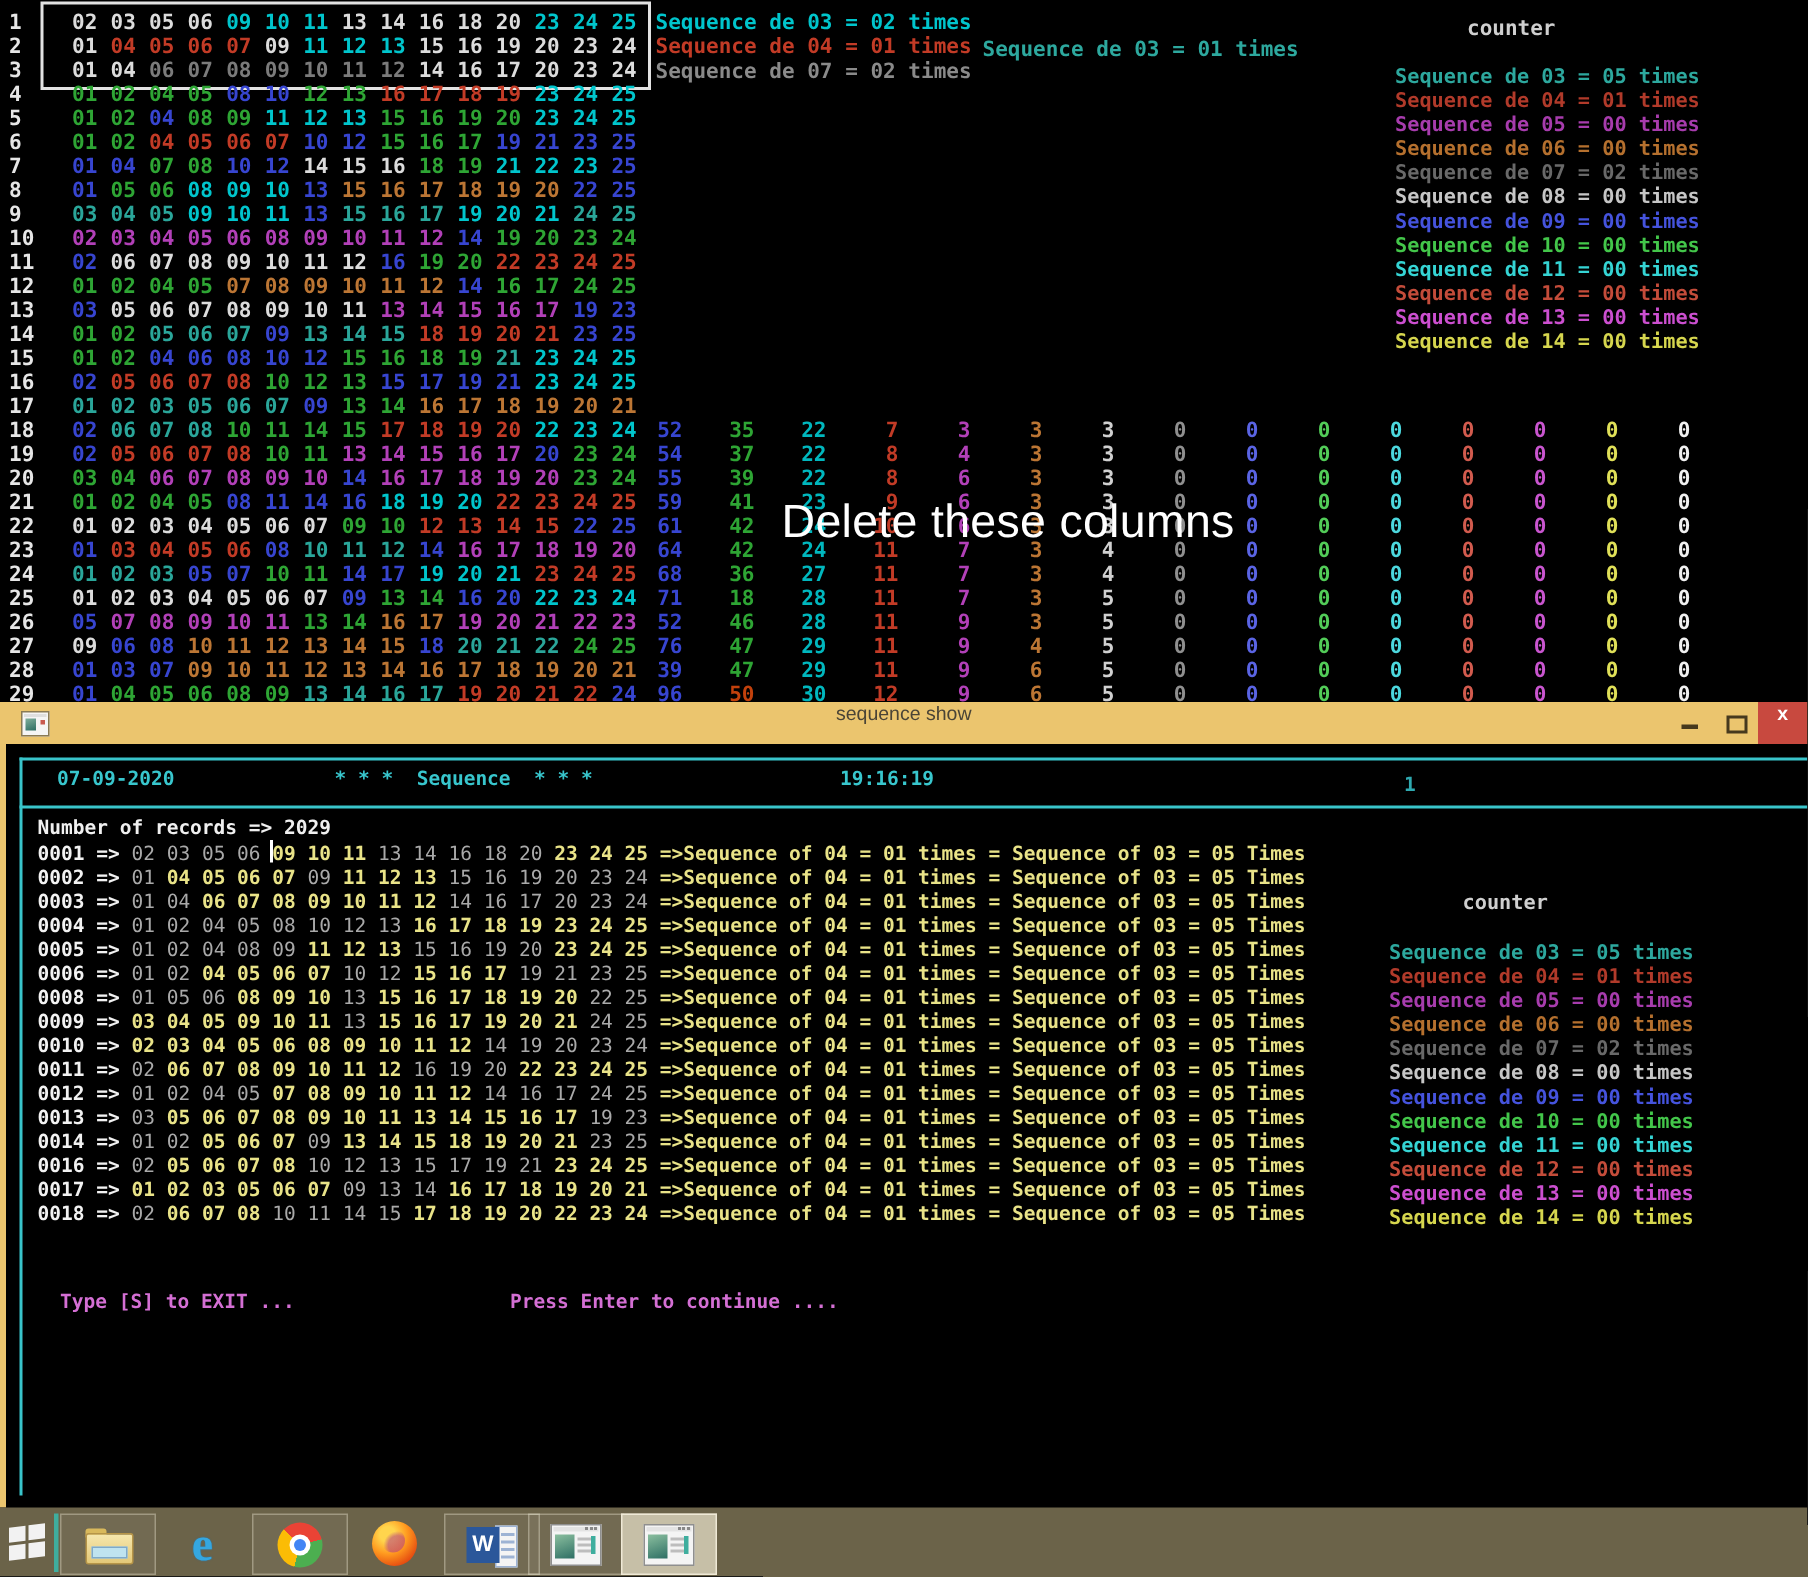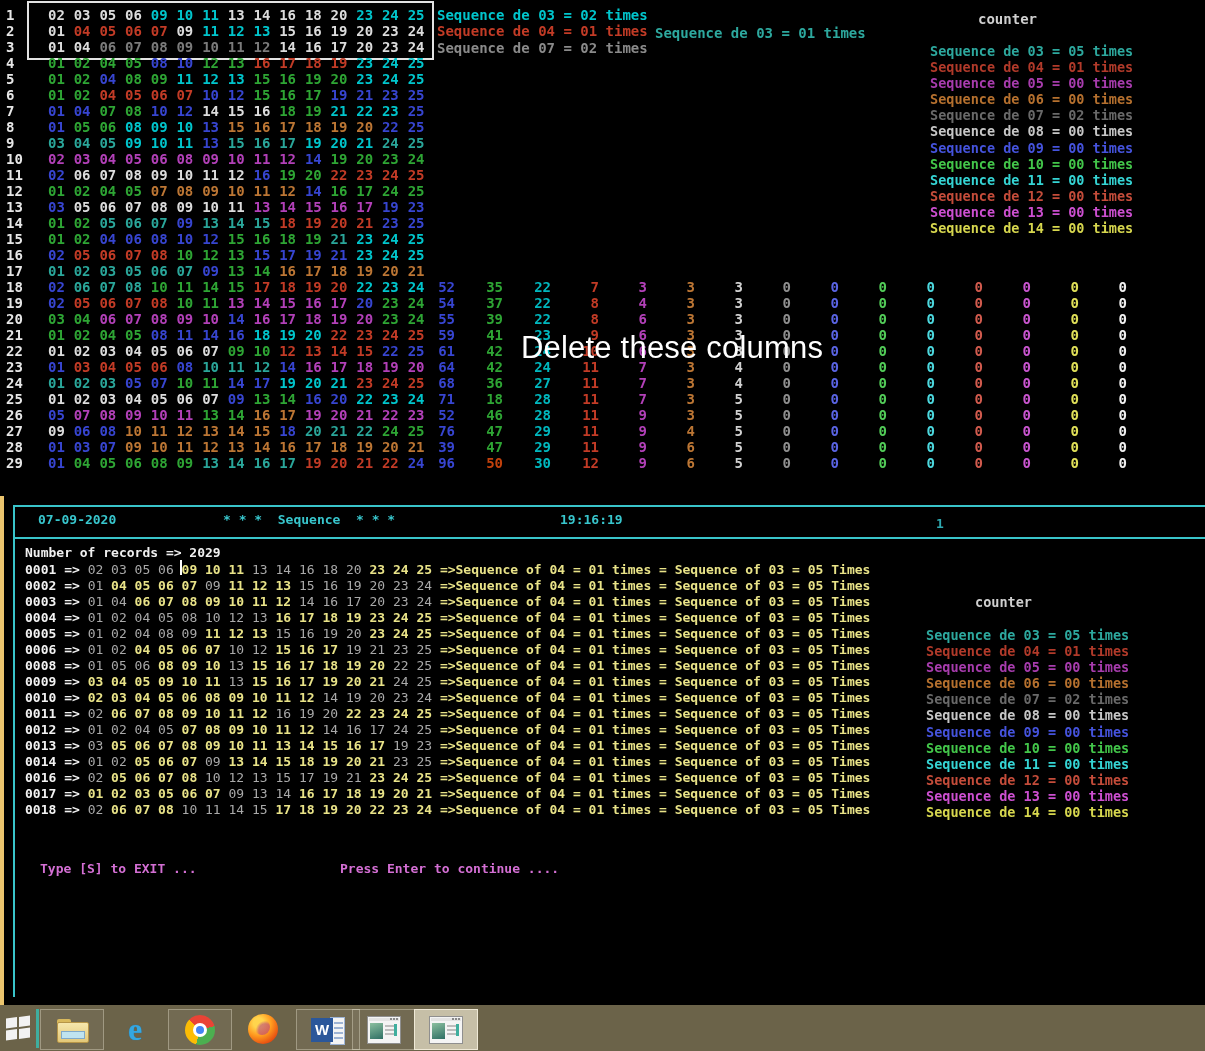--- a/index.html
+++ b/index.html
@@ -888,20 +888,35 @@
         <span class="colcell" style="left: 909px; top: 455px; color: rgb(76, 216, 222);">0</span>
         <span class="colcell" style="left: 957px; top: 455px; color: rgb(210, 91, 78);">0</span>
         <span class="colcell" style="left: 1005px; top: 455px; color: rgb(201, 85, 207);">0</span>
         <span class="colcell" style="left: 1053px; top: 455px; color: rgb(224, 224, 88);">0</span>
         <span class="colcell" style="left: 1101px; top: 455px; color: rgb(241, 241, 241);">0</span>
       </div>
     <div class="overlay-text">Delete these columns</div>
   </div>
 
   <div class="win">
+    <div class="titlebar">
+      <div class="win-icon">
+        <div class="bar"></div>
+          <div class="pic"></div>
+          <div class="dot"></div>
+      </div>
+      <div class="win-title">sequence show</div>
+      <div class="btn btn-min">
+          <div class="glyph"></div>
+        </div>
+      <div class="btn btn-max">
+          <div class="glyph"></div>
+        </div>
+      <div class="btn btn-close">x</div>
+    </div>
     <div class="frame-left"></div>
     <div class="winbody">
       <div class="cb cb-top"></div>
       <div class="cb cb-left"></div>
       <div class="cb cb-div"></div>
       <div class="hdr" style="left:34px;top:16px">07-09-2020</div>
       <div class="hdr" style="left:219px;top:16px">* * *  Sequence  * * *</div>
       <div class="hdr" style="left:556px;top:16px">19:16:19</div>
       <div class="hdr" style="left:932px;top:20px;color:#2fa9b0">1</div>
       <div class="records-label">Number of records =&gt; 2029</div>

